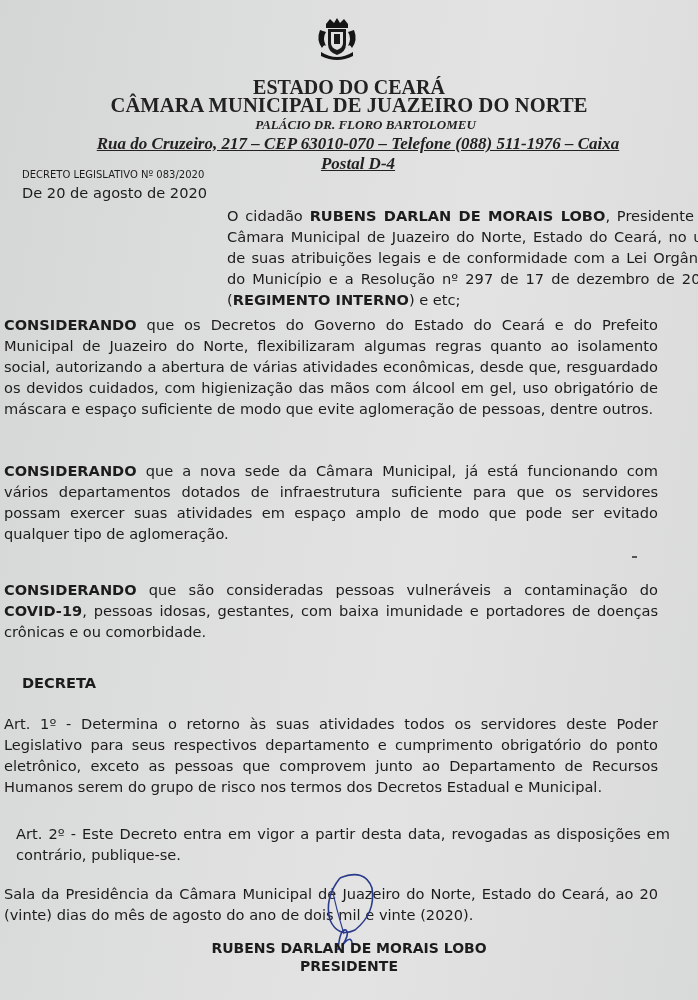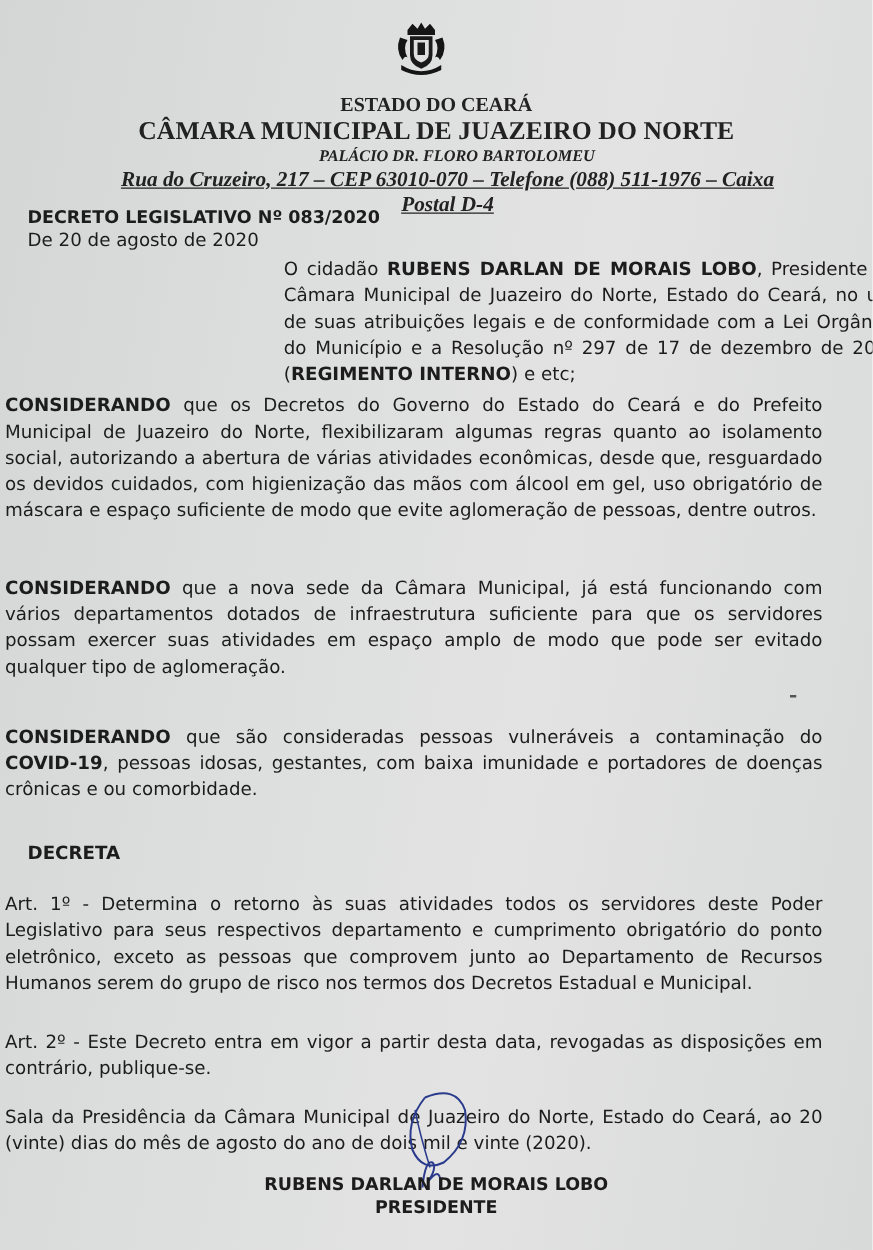--- a/index.html
+++ b/index.html
@@ -8,35 +8,35 @@
     background: linear-gradient(100deg, #d4d6d5 0%, #dcdedd 30%, #e2e3e2 60%, #d8dad9 100%);
     color: #1c1c1c;
     font-family: "DejaVu Sans", sans-serif;
     position: relative;
   }
   .page { position: absolute; inset: 0; }
   .crest {
     position: absolute; left: 312px; top: 14px; width: 50px; height: 50px;
   }
   .hdr { position: absolute; left: 0; right: 0; text-align: center; font-family: "Liberation Serif", serif; font-weight: bold; color: #222; }
-  .hdr.state { top: 76px; font-size: 16px; }
+  .hdr.state { top: 76px; font-size: 20px; }
   .hdr.chamber { top: 94px; font-size: 20.5px; letter-spacing: 0.1px; }
   .hdr.palace { top: 117px; font-size: 13px; font-style: italic; padding-left: 33px; }
   .hdr.address { top: 134px; font-size: 17px; font-style: italic; text-decoration: underline; left: 96px; right: 78px; }
   .block { position: absolute; font-size: 14.6px; line-height: 21px; }
-  .title { left: 22px; top: 164px; font-weight: bold; font-size: 14px; }
+  .title { left: 22px; top: 164px; font-weight: normal; font-size: 10px; }
   .date { left: 22px; top: 182px; }
   .intro { left: 186px; width: 492px; top: 205px; text-align: justify; margin-left: 41px; }
   .para { left: 4px; width: 654px; text-align: justify; }
   .p1 { top: 314px; }
   .p2 { top: 460px; }
   .p3 { top: 579px; }
   .decreta { left: 22px; top: 672px; font-weight: bold; }
   .a1 { top: 713px; }
-  .a2 { top: 823px; }
+  .a2 { top: 823px; margin-left: 12px; }
   .closing { top: 883px; }
   b { font-weight: bold; }
   .sig { position: absolute; left: 0; right: 0; text-align: center; font-weight: bold; font-size: 14px; }
   .sig.name { top: 940px; }
   .sig.role { top: 958px; }
   .signature { position: absolute; left: 310px; top: 868px; width: 80px; height: 90px; }
   .speck { position: absolute; left: 632px; top: 556px; width: 5px; height: 2px; background: #555; }
 </style>
 </head>
 <body>

